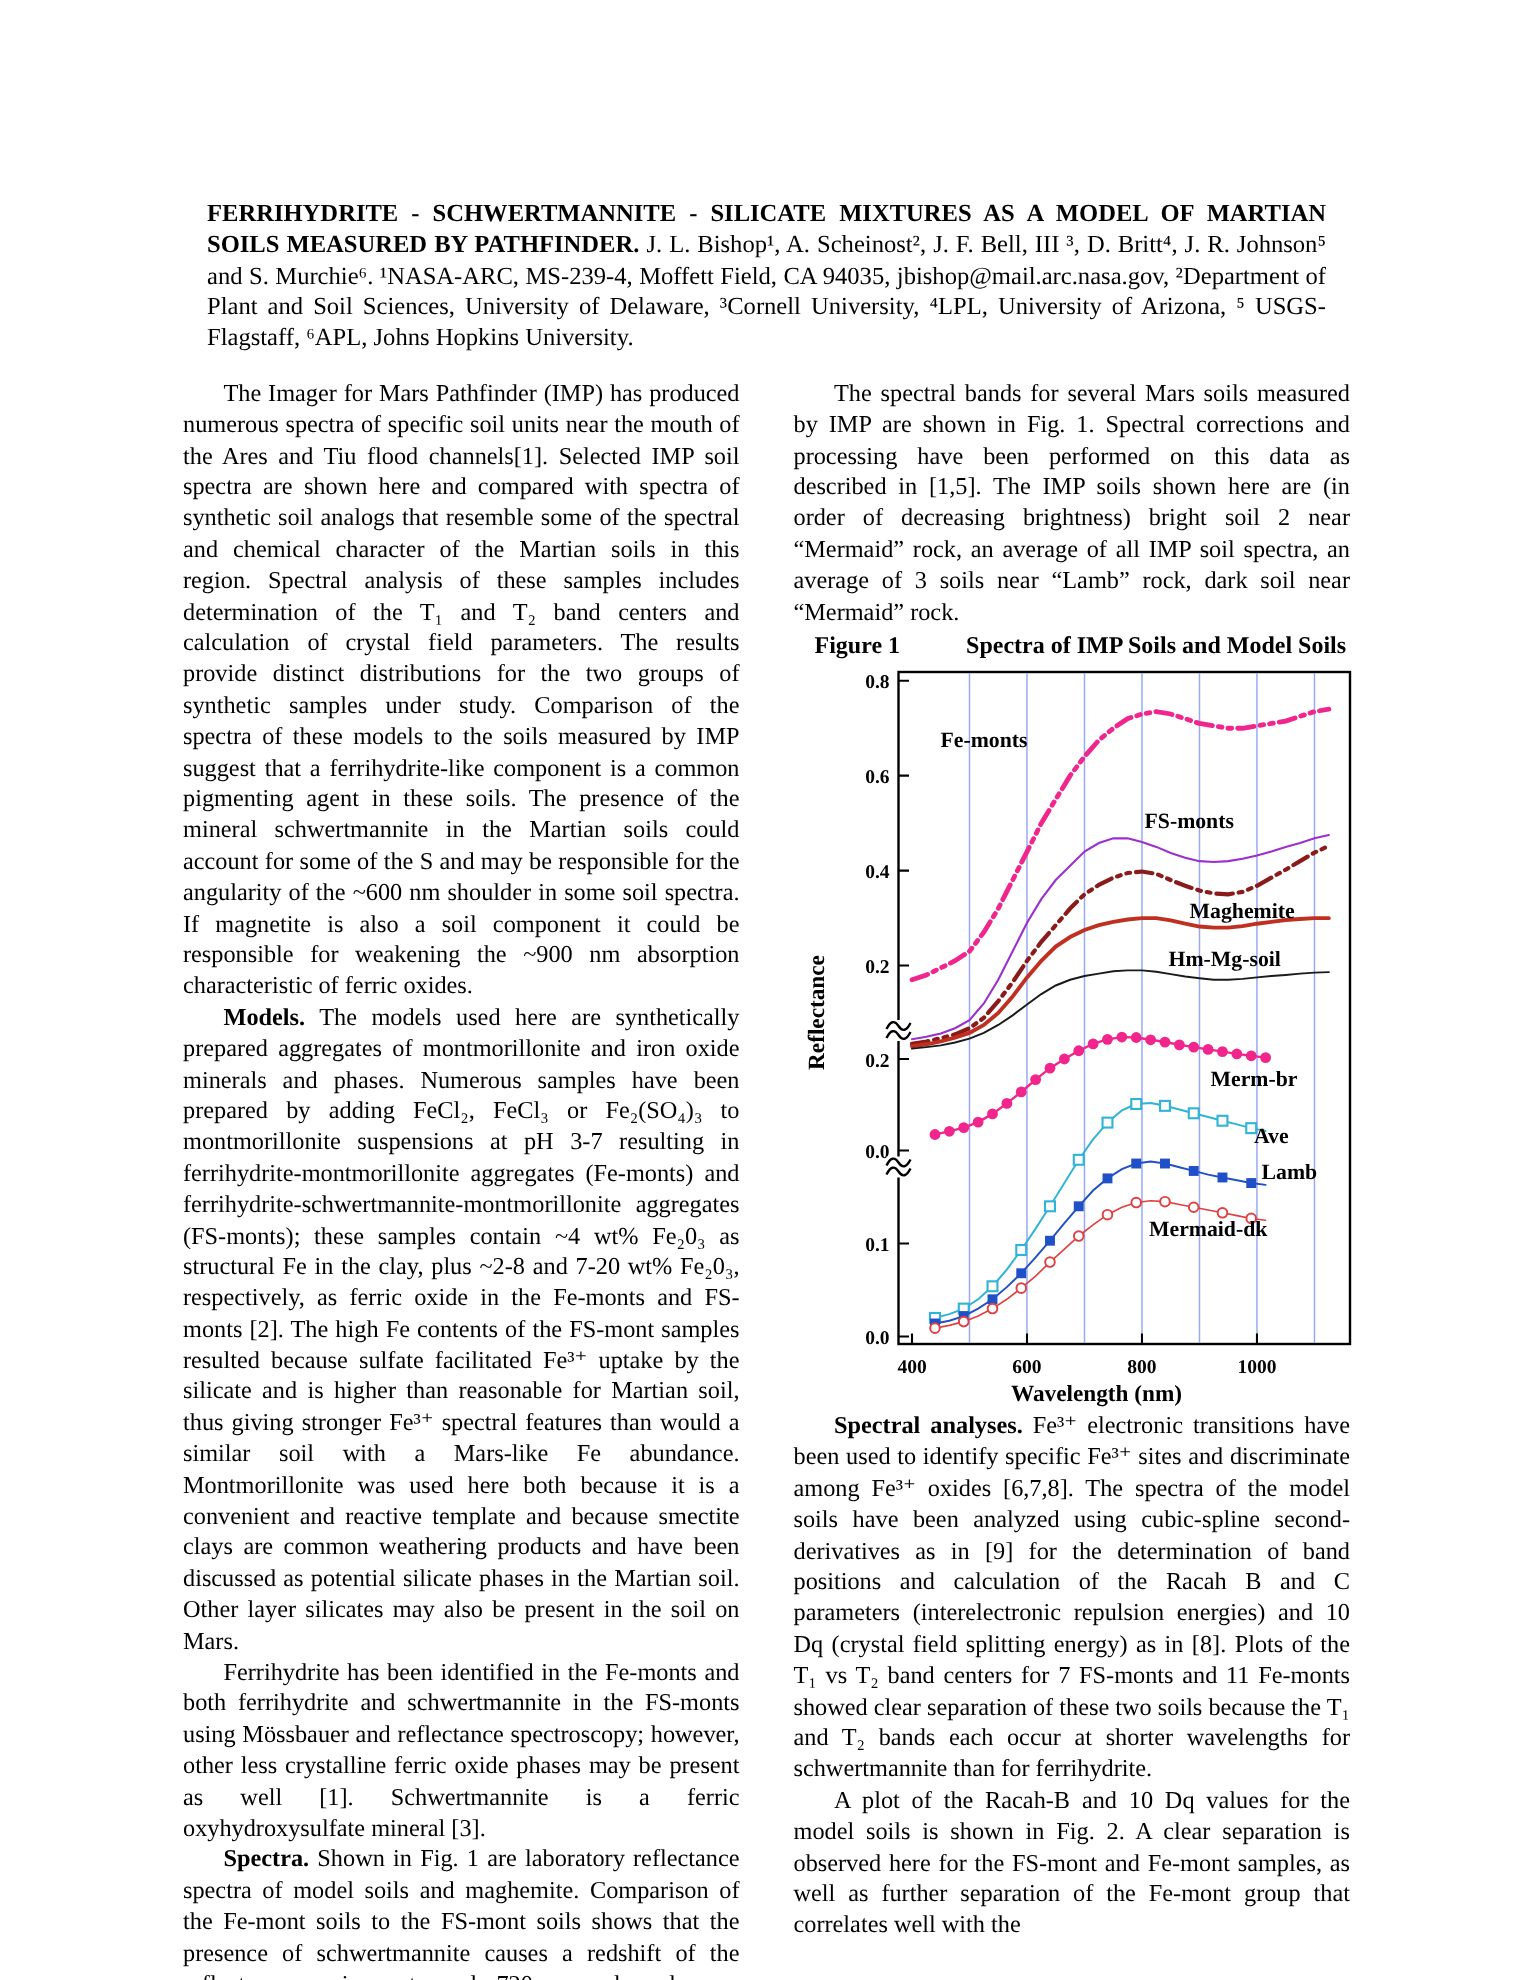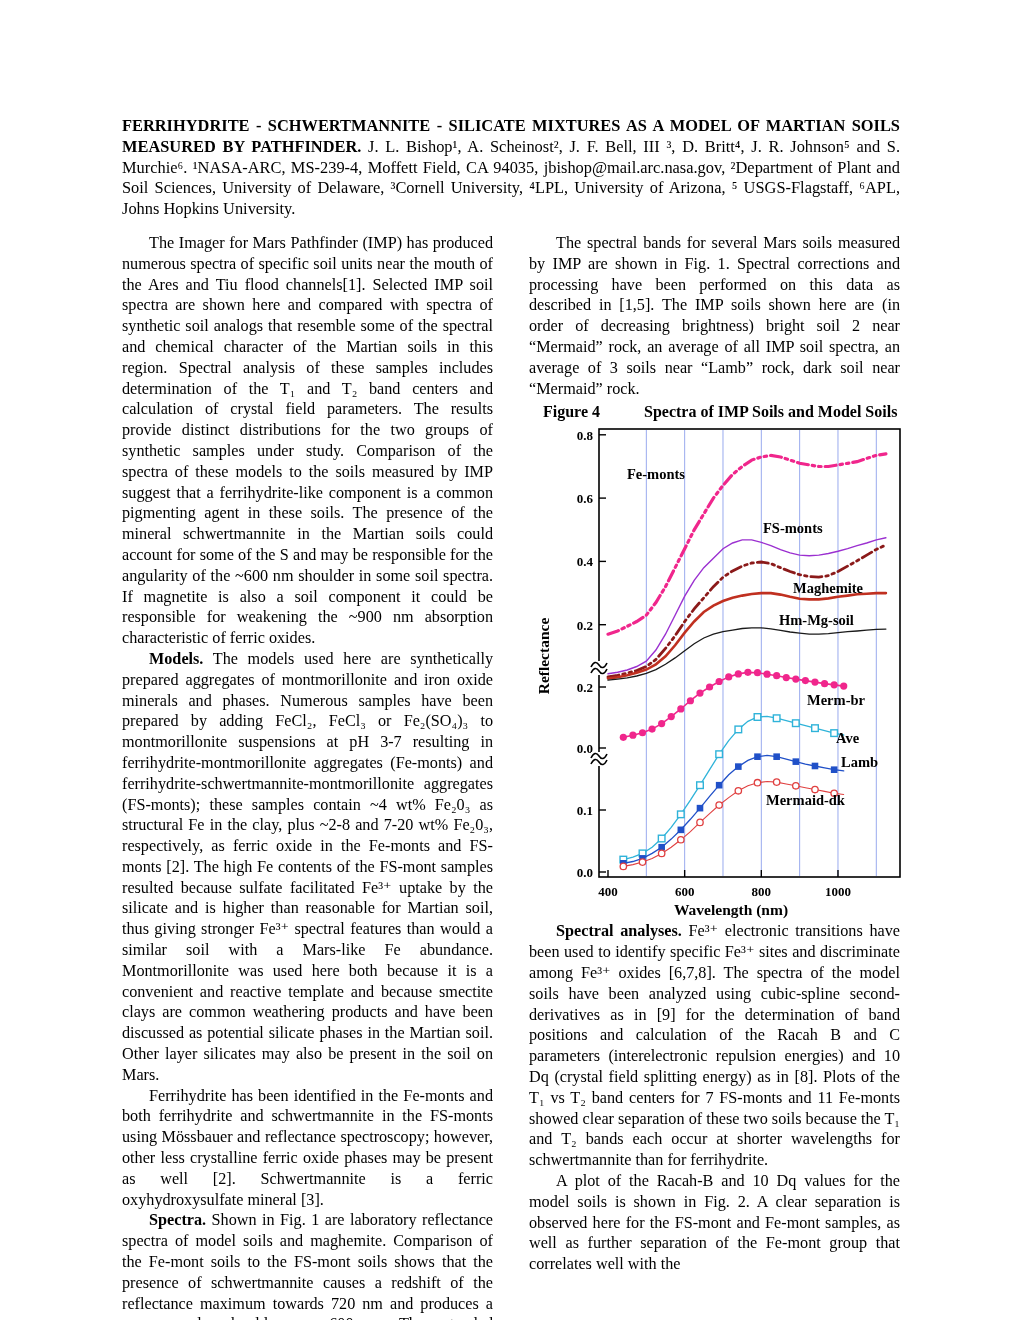--- a/index.html
+++ b/index.html
@@ -2,21 +2,21 @@
 <html><head>
 <meta charset="utf-8">
 <style>
   html,body { margin:0; padding:0; }
   body {
     width:1020px; height:1320px; background:#ffffff; color:#000;
     font-family:"Liberation Serif","DejaVu Serif",serif;
     overflow:hidden;
   }
   .page { box-sizing:border-box; width:1020px; padding:116px 120px 0 122px; }
-  .title-block { margin:0; text-align:justify; font-size:16.4px; line-height:20.8px; }
+  .title-block { margin:16px; text-align:justify; font-size:16.4px; line-height:20.8px; }
   .columns { display:flex; gap:36px; margin-top:13px; }
   .col { width:371px; }
   .para { margin:0; text-align:justify; font-size:16.2px; line-height:20.8px; }
   .indent { text-indent:27px; }
   .b { font-weight:700; }
   .i { }
   .figure { margin-top:4px; }
   .fig-caption { display:flex; gap:44px; margin:2px 0 0 14px; font-size:16px; }
   .fig-caption span { font-weight:700; }
   svg { display:block; }
@@ -29,30 +29,30 @@
 
 <div class="page">
 
   <p class="title-block"><span class="b">FERRIHYDRITE - SCHWERTMANNITE - SILICATE MIXTURES AS A MODEL OF MARTIAN SOILS MEASURED BY PATHFINDER.</span><span>  J. L. Bishop¹, A. Scheinost², J. F. Bell, III ³, D. Britt⁴, J. R. Johnson⁵ and S. Murchie⁶.  ¹NASA-ARC, MS-239-4, Moffett Field, CA 94035, jbishop@mail.arc.nasa.gov, ²Department of Plant and Soil Sciences, University of Delaware, ³Cornell University, ⁴LPL, University of Arizona, ⁵ USGS-Flagstaff, ⁶APL, Johns Hopkins University.</span></p>
 
   <div class="columns">
 
     <div class="col">
       <p class="para indent"><span>The Imager for Mars Pathfinder (IMP) has produced numerous spectra of specific soil units near the mouth of the Ares and Tiu flood channels[1]. Selected IMP soil spectra are shown here and compared with spectra of synthetic soil analogs that resemble some of the spectral and chemical character of the Martian soils in this region. Spectral analysis of these samples includes determination of the T₁ and T₂ band centers and calculation of crystal field parameters. The results provide distinct distributions for the two groups of synthetic samples under study. Comparison of the spectra of these models to the soils measured by IMP suggest that a ferrihydrite-like component is a common pigmenting agent in these soils. The presence of the mineral schwertmannite in the Martian soils could account for some of the S and may be responsible for the angularity of the ~600 nm shoulder in some soil spectra. If magnetite is also a soil component it could be responsible for weakening the ~900 nm absorption characteristic of ferric oxides.</span></p>
       <p class="para indent"><span class="b i">Models.</span><span> The models used here are synthetically prepared aggregates of montmorillonite and iron oxide minerals and phases.  Numerous samples have been prepared by adding FeCl₂, FeCl₃ or Fe₂(SO₄)₃ to montmorillonite suspensions at pH 3-7 resulting in ferrihydrite-montmorillonite aggregates (Fe-monts) and ferrihydrite-schwertmannite-montmorillonite aggregates (FS-monts); these samples contain ~4 wt% Fe₂0₃ as structural Fe in the clay, plus ~2-8 and 7-20 wt% Fe₂0₃, respectively, as ferric oxide in the Fe-monts and FS-monts [2].  The high Fe contents of the FS-mont samples resulted because sulfate facilitated Fe³⁺ uptake by the silicate and is higher than reasonable for Martian soil, thus giving stronger Fe³⁺ spectral features than would a similar soil with a Mars-like Fe abundance.  Montmorillonite was used here both because it is a convenient and reactive template and because smectite clays are common weathering products and have been discussed as potential silicate phases in the Martian soil.  Other layer silicates may also be present in the soil on Mars.</span></p>
-      <p class="para indent"><span>Ferrihydrite has been identified in the Fe-monts and both ferrihydrite and schwertmannite in the FS-monts using Mössbauer and reflectance spectroscopy; however, other less crystalline ferric oxide phases may be present as well [2].  Schwertmannite is a ferric oxyhydroxysulfate mineral [3].</span></p>
+      <p class="para indent"><span>Ferrihydrite has been identified in the Fe-monts and both ferrihydrite and schwertmannite in the FS-monts using Mössbauer and reflectance spectroscopy; however, other less crystalline ferric oxide phases may be present as well [1].  Schwertmannite is a ferric oxyhydroxysulfate mineral [3].</span></p>
       <p class="para indent"><span class="b i">Spectra.</span><span> Shown in Fig. 1 are laboratory reflectance spectra of model soils and maghemite.  Comparison of the Fe-mont soils to the FS-mont soils shows that the presence of schwertmannite causes a redshift of the reflectance maximum towards 720 nm and produces a more angular shoulder near 600 nm.  The extended visible region spectra of schwertmannite very closely resemble those of the FS-mont samples shown here [4].  Spectra of maghemite and a hematite-magnetite-soil are included for comparison.  The reflectance maximum for maghemite is near 760 nm and the shoulder near 600 nm is weaker than that of schwertmannite.  Hematite</span></p>
     </div>
 
     <div class="col">
       <p class="para indent"><span>The spectral bands for several Mars soils measured by IMP are shown in Fig. 1. Spectral corrections and processing have been performed on this data as described in [1,5]. The IMP soils shown here are (in order of decreasing brightness) bright soil 2 near “Mermaid” rock, an average of all IMP soil spectra, an average of 3 soils near “Lamb” rock, dark soil near “Mermaid” rock.</span></p>
 
       <div class="figure">
         <div class="fig-caption">
-          <span>Figure 4</span>
+          <span>Figure 1</span>
           <span>Spectra of IMP Soils and Model Soils</span>
         </div>
         <svg id="fig1-svg" width="374" height="500" viewBox="0 0 374 500">
             <line x1="117.33" x2="117.33" y1="9" y2="455" stroke="#99aaee" stroke-width="1"></line>
             <line x1="155.66" x2="155.66" y1="9" y2="455" stroke="#99aaee" stroke-width="1"></line>
             <line x1="193.99" x2="193.99" y1="9" y2="455" stroke="#99aaee" stroke-width="1"></line>
             <line x1="232.32" x2="232.32" y1="9" y2="455" stroke="#99aaee" stroke-width="1"></line>
             <line x1="270.65" x2="270.65" y1="9" y2="455" stroke="#99aaee" stroke-width="1"></line>
             <line x1="308.98" x2="308.98" y1="9" y2="455" stroke="#99aaee" stroke-width="1"></line>
             <line x1="347.31" x2="347.31" y1="9" y2="455" stroke="#99aaee" stroke-width="1"></line>

